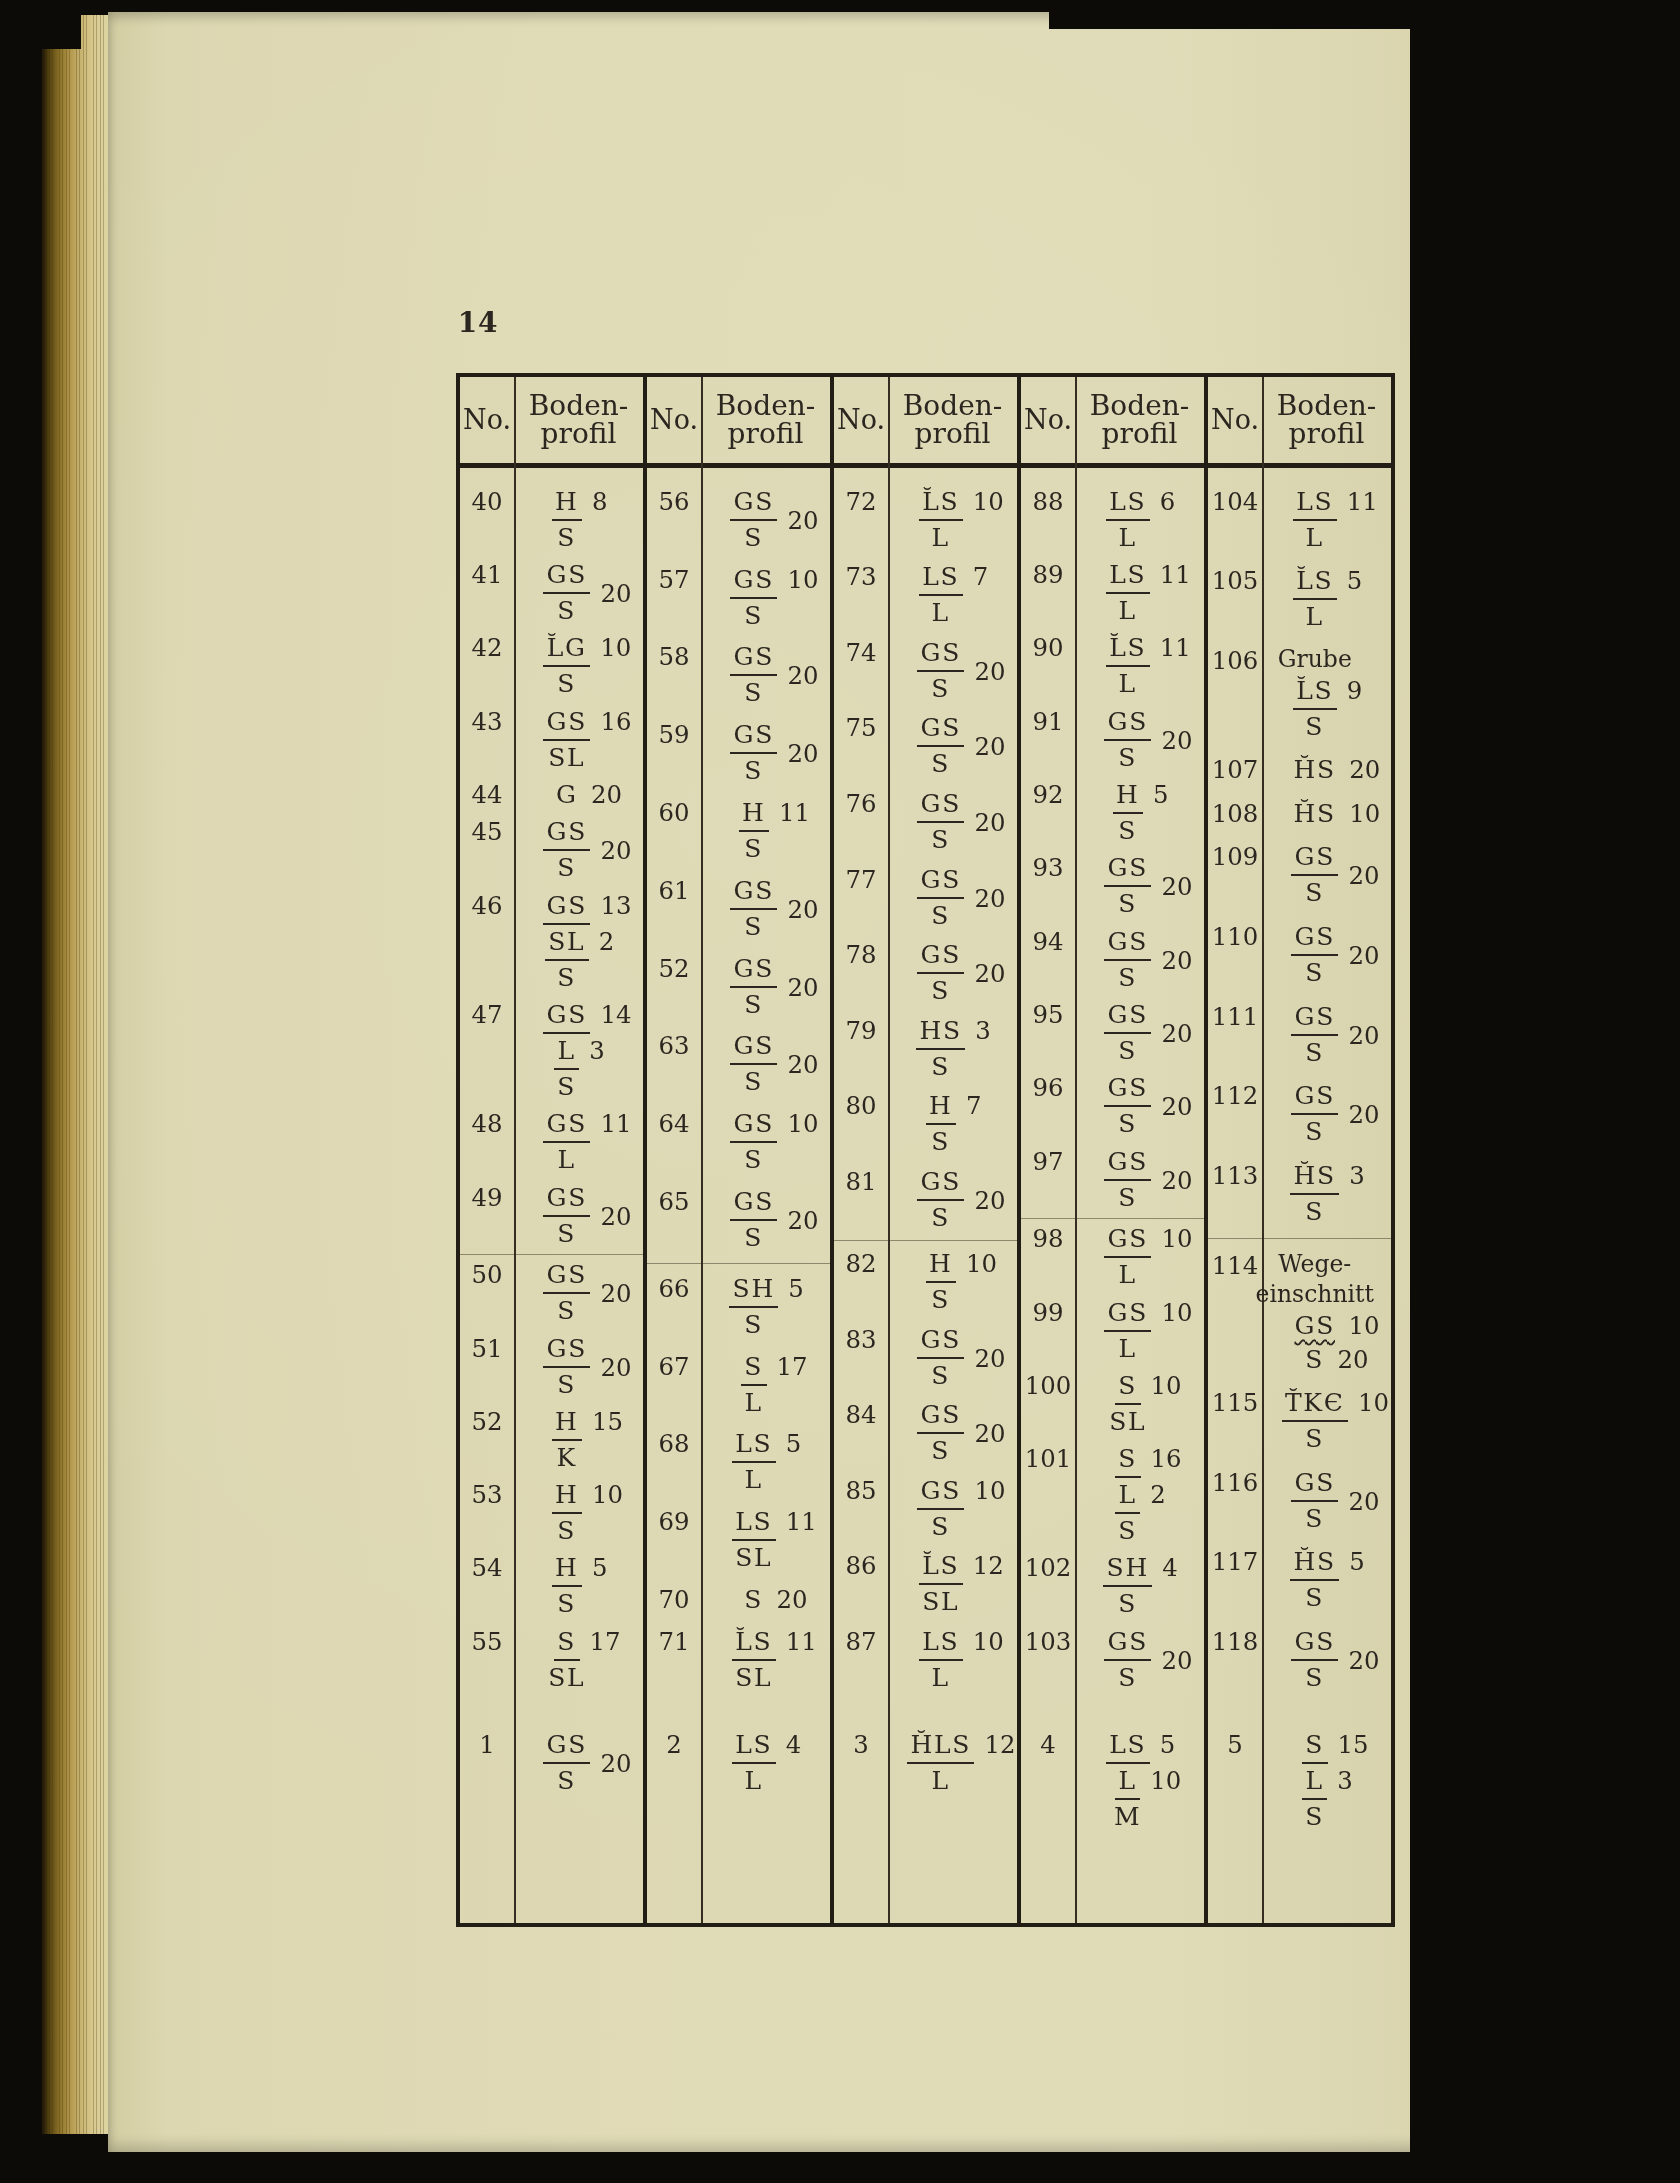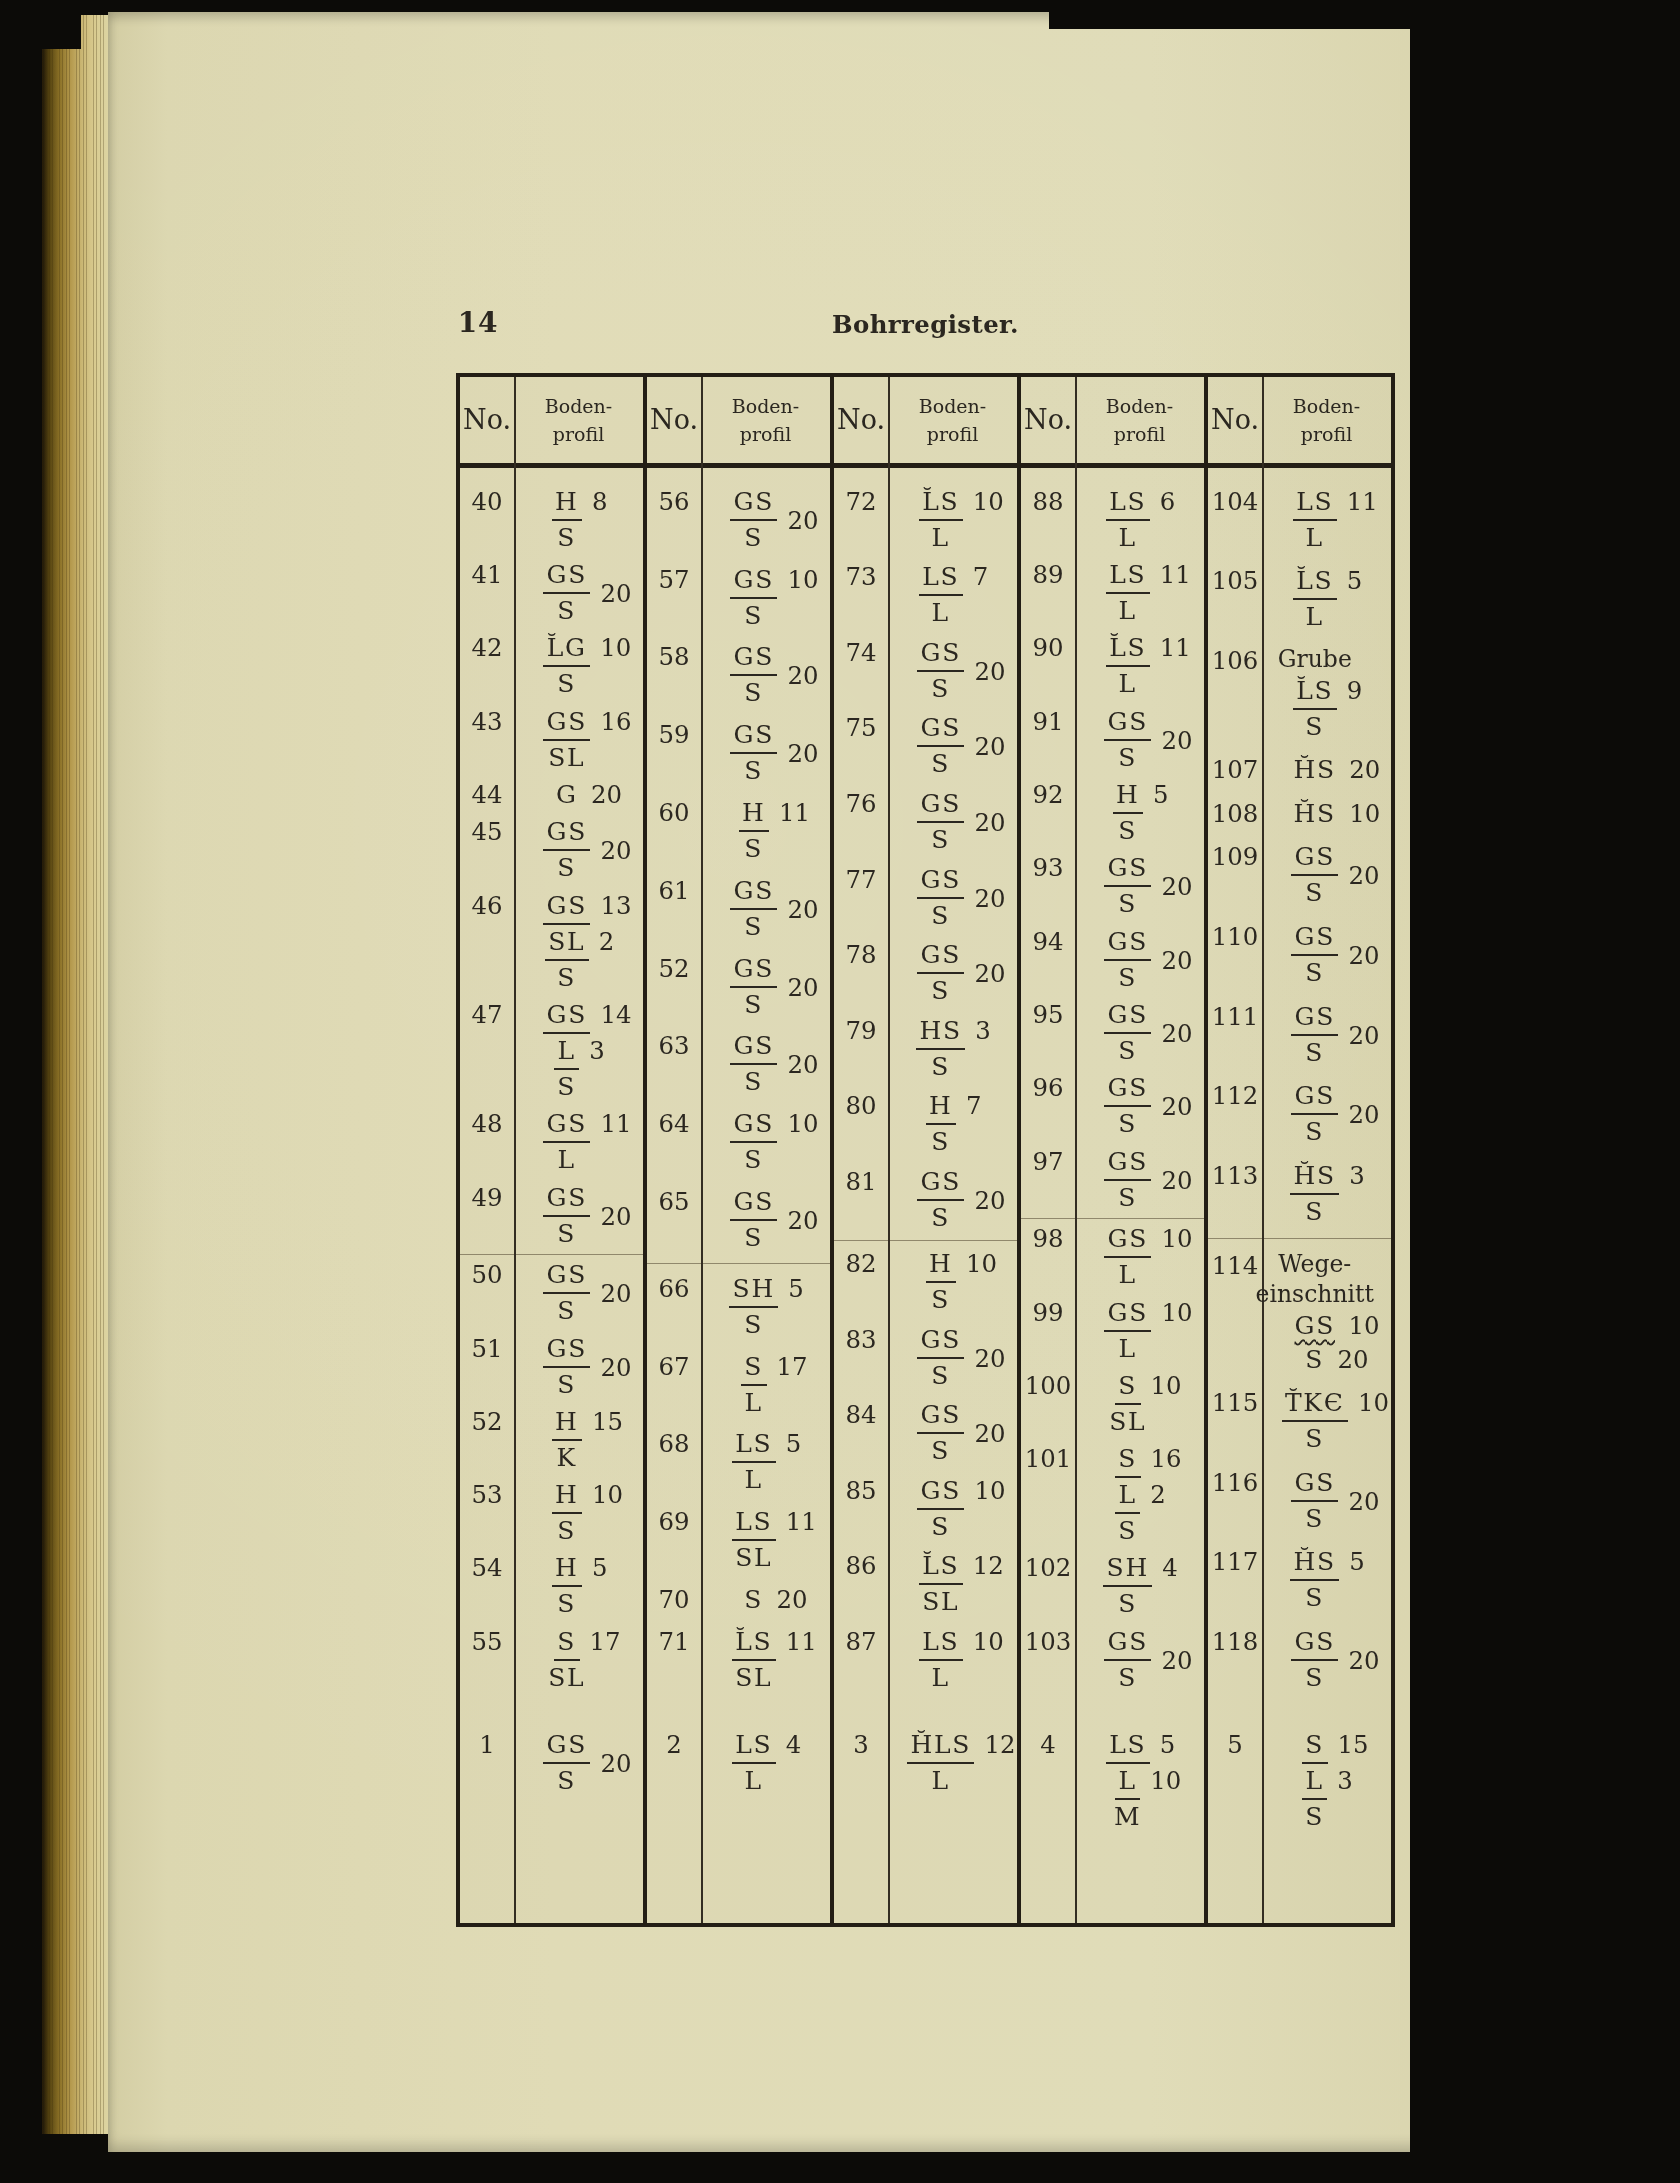--- a/index.html
+++ b/index.html
@@ -31,21 +31,21 @@
 
   .table{position:absolute;left:348px;top:361px;width:939px;height:1554px;
     border:4.2px solid #231e15;box-sizing:border-box;display:flex;flex-direction:column;
     background:rgba(0,0,0,0.012);}
   .tmain{display:flex;height:1338px;flex:none;}
   .group{flex:1;position:relative;display:flex;flex-direction:column;min-width:0;}
   .group+.group{border-left:4.2px solid #231e15;}
   .vline{position:absolute;left:54px;top:0;bottom:0;width:1.7px;background:#332d22;z-index:0;}
   .ghead{height:86px;border-bottom:5px solid #231e15;display:flex;align-items:center;flex:none;}
   .gh-no{width:54px;text-align:center;font-size:27px;flex:none;}
-  .gh-prof{flex:1;text-align:center;font-size:19px;line-height:28px;}
+  .gh-prof{flex:1;text-align:center;font-size:28px;line-height:28px;}
   .gbody{flex:1;display:flex;flex-direction:column;justify-content:space-between;padding:17px 0 20px;}
   .entry{display:flex;}
   .e-no{width:54px;text-align:center;font-size:24.4px;line-height:34px;flex:none;}
   .e-profile{flex:1;display:flex;justify-content:center;padding-right:23.5px;min-width:0;}
   .frac{position:relative;display:flex;flex-direction:column;align-items:center;}
   .pre{font-size:23.5px;line-height:30px;white-space:nowrap;}
   .lvl{position:relative;font-size:25px;line-height:34px;padding:0 3.4px;white-space:nowrap;}
   .lvl[data-bar="solid"]{border-bottom:2.5px solid #2b2720;}
   .lvl[data-bar="wavy"] .txt{text-decoration:underline;text-decoration-style:wavy;
     text-decoration-thickness:1.7px;text-underline-offset:5px;}
@@ -63,21 +63,20 @@
 <body>
 
 <div id="screen">
   <div class="corner tl"></div>
   <div class="corner tr"></div>
   <div class="edge-stack"></div>
 
   <div class="page">
     <div class="page-head">
       <div class="pagenum">14</div>
-      <div class="runtitle">Bohrregister.</div>
     </div>
 
     <div class="table">
       <div class="tmain">
 
         <div class="group">
           <div class="vline"></div>
           <div class="ghead">
             <div class="gh-no">No.</div>
             <div class="gh-prof">

